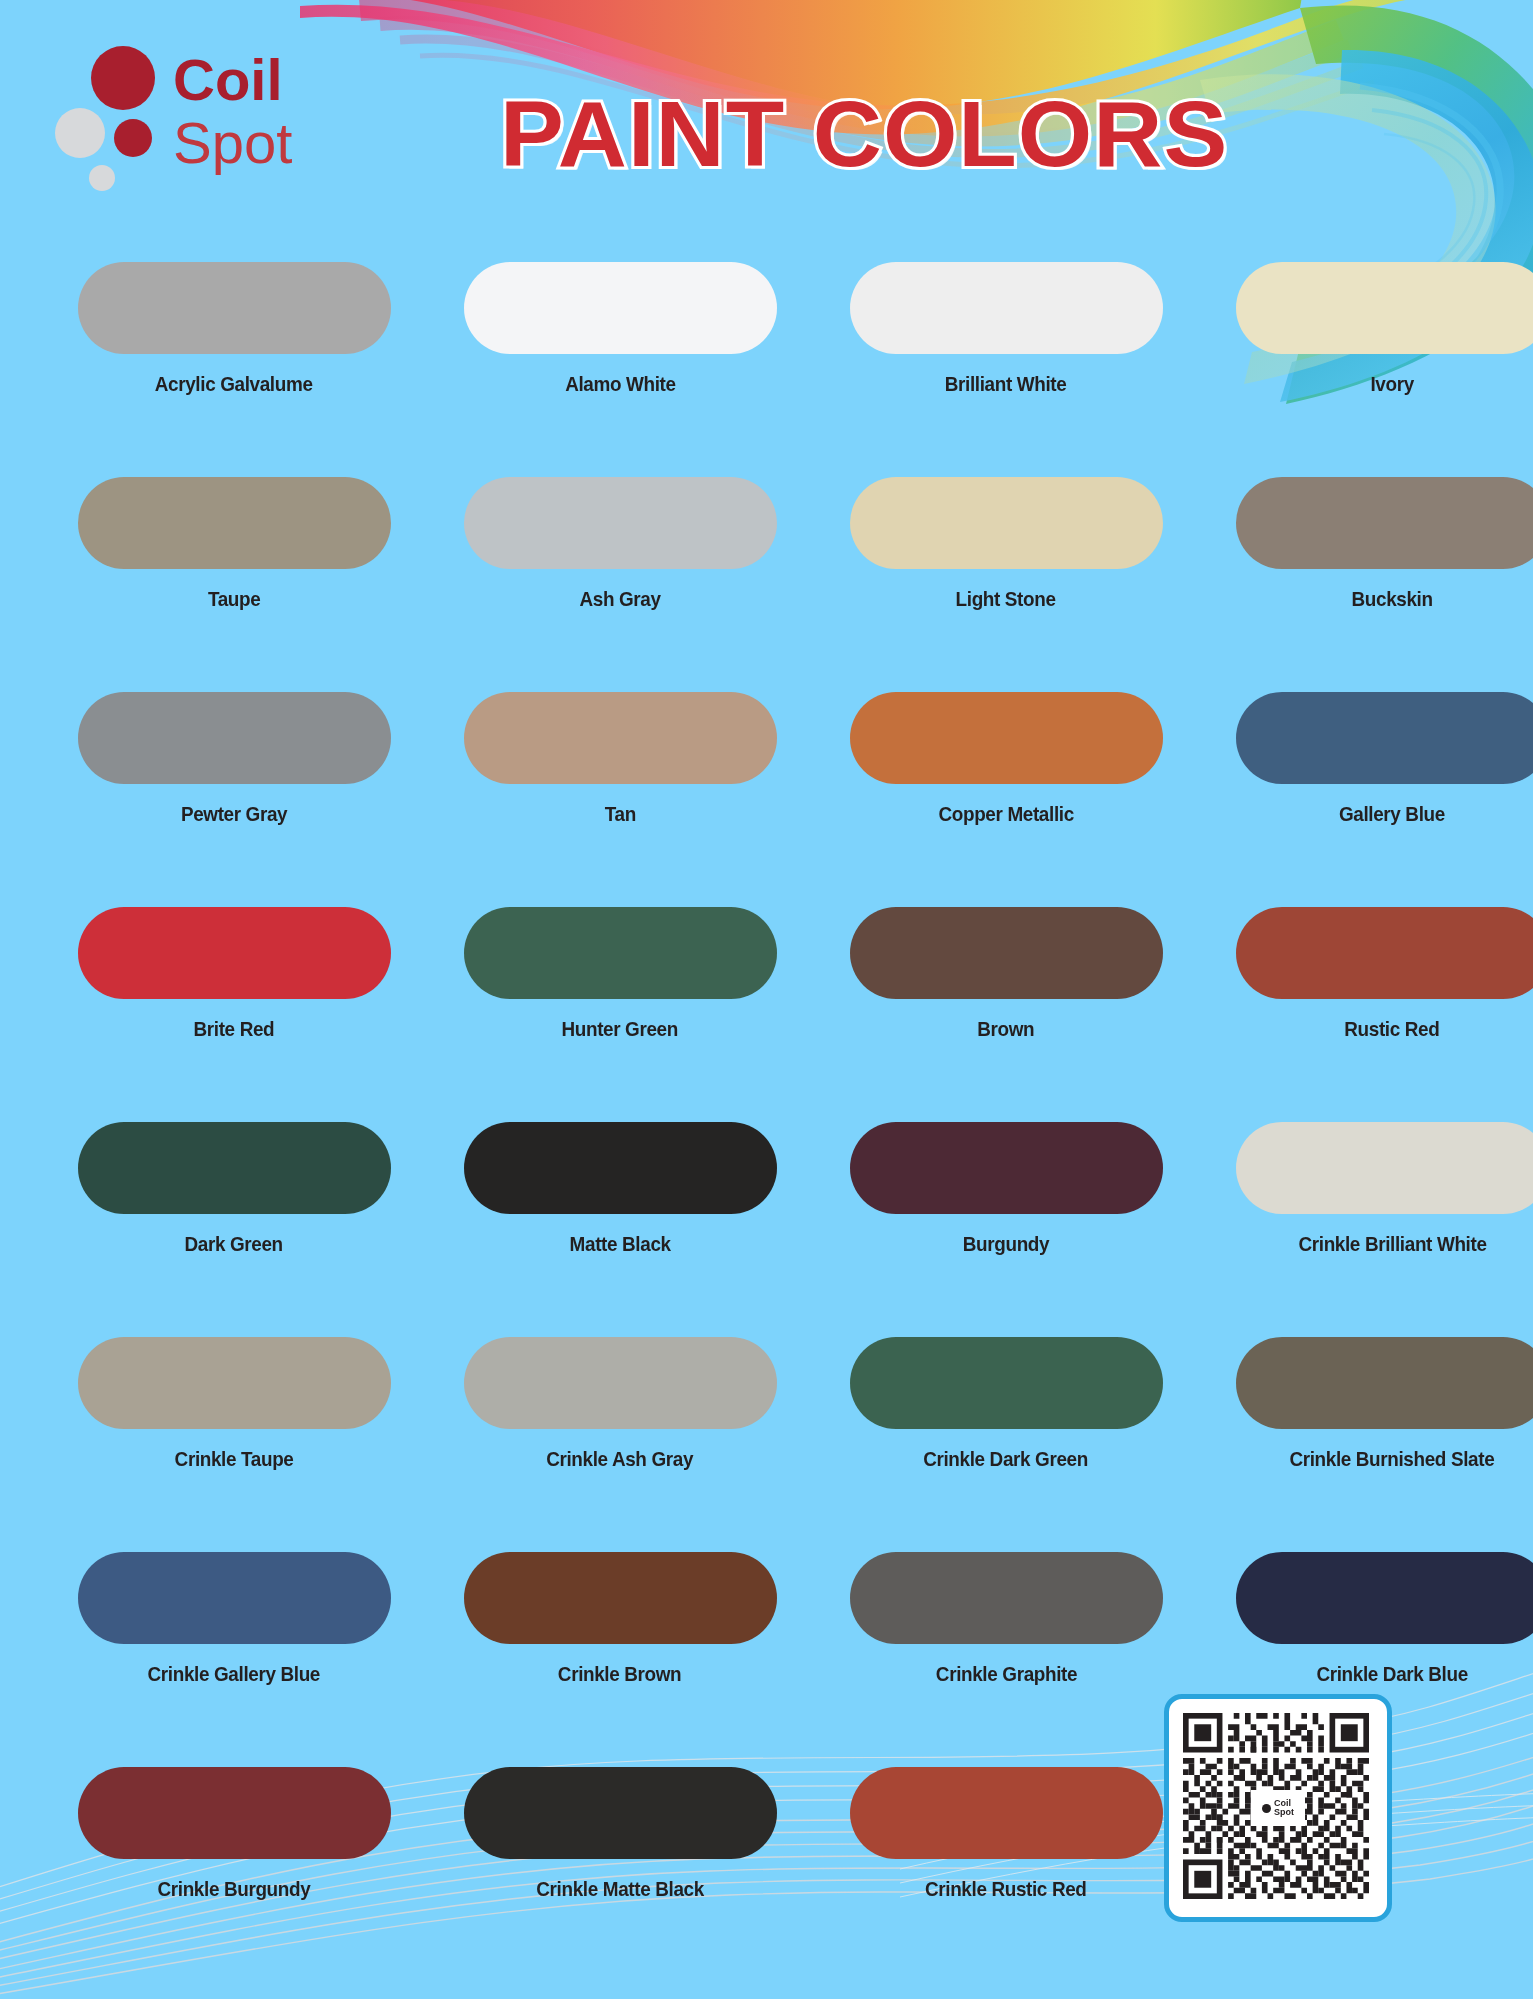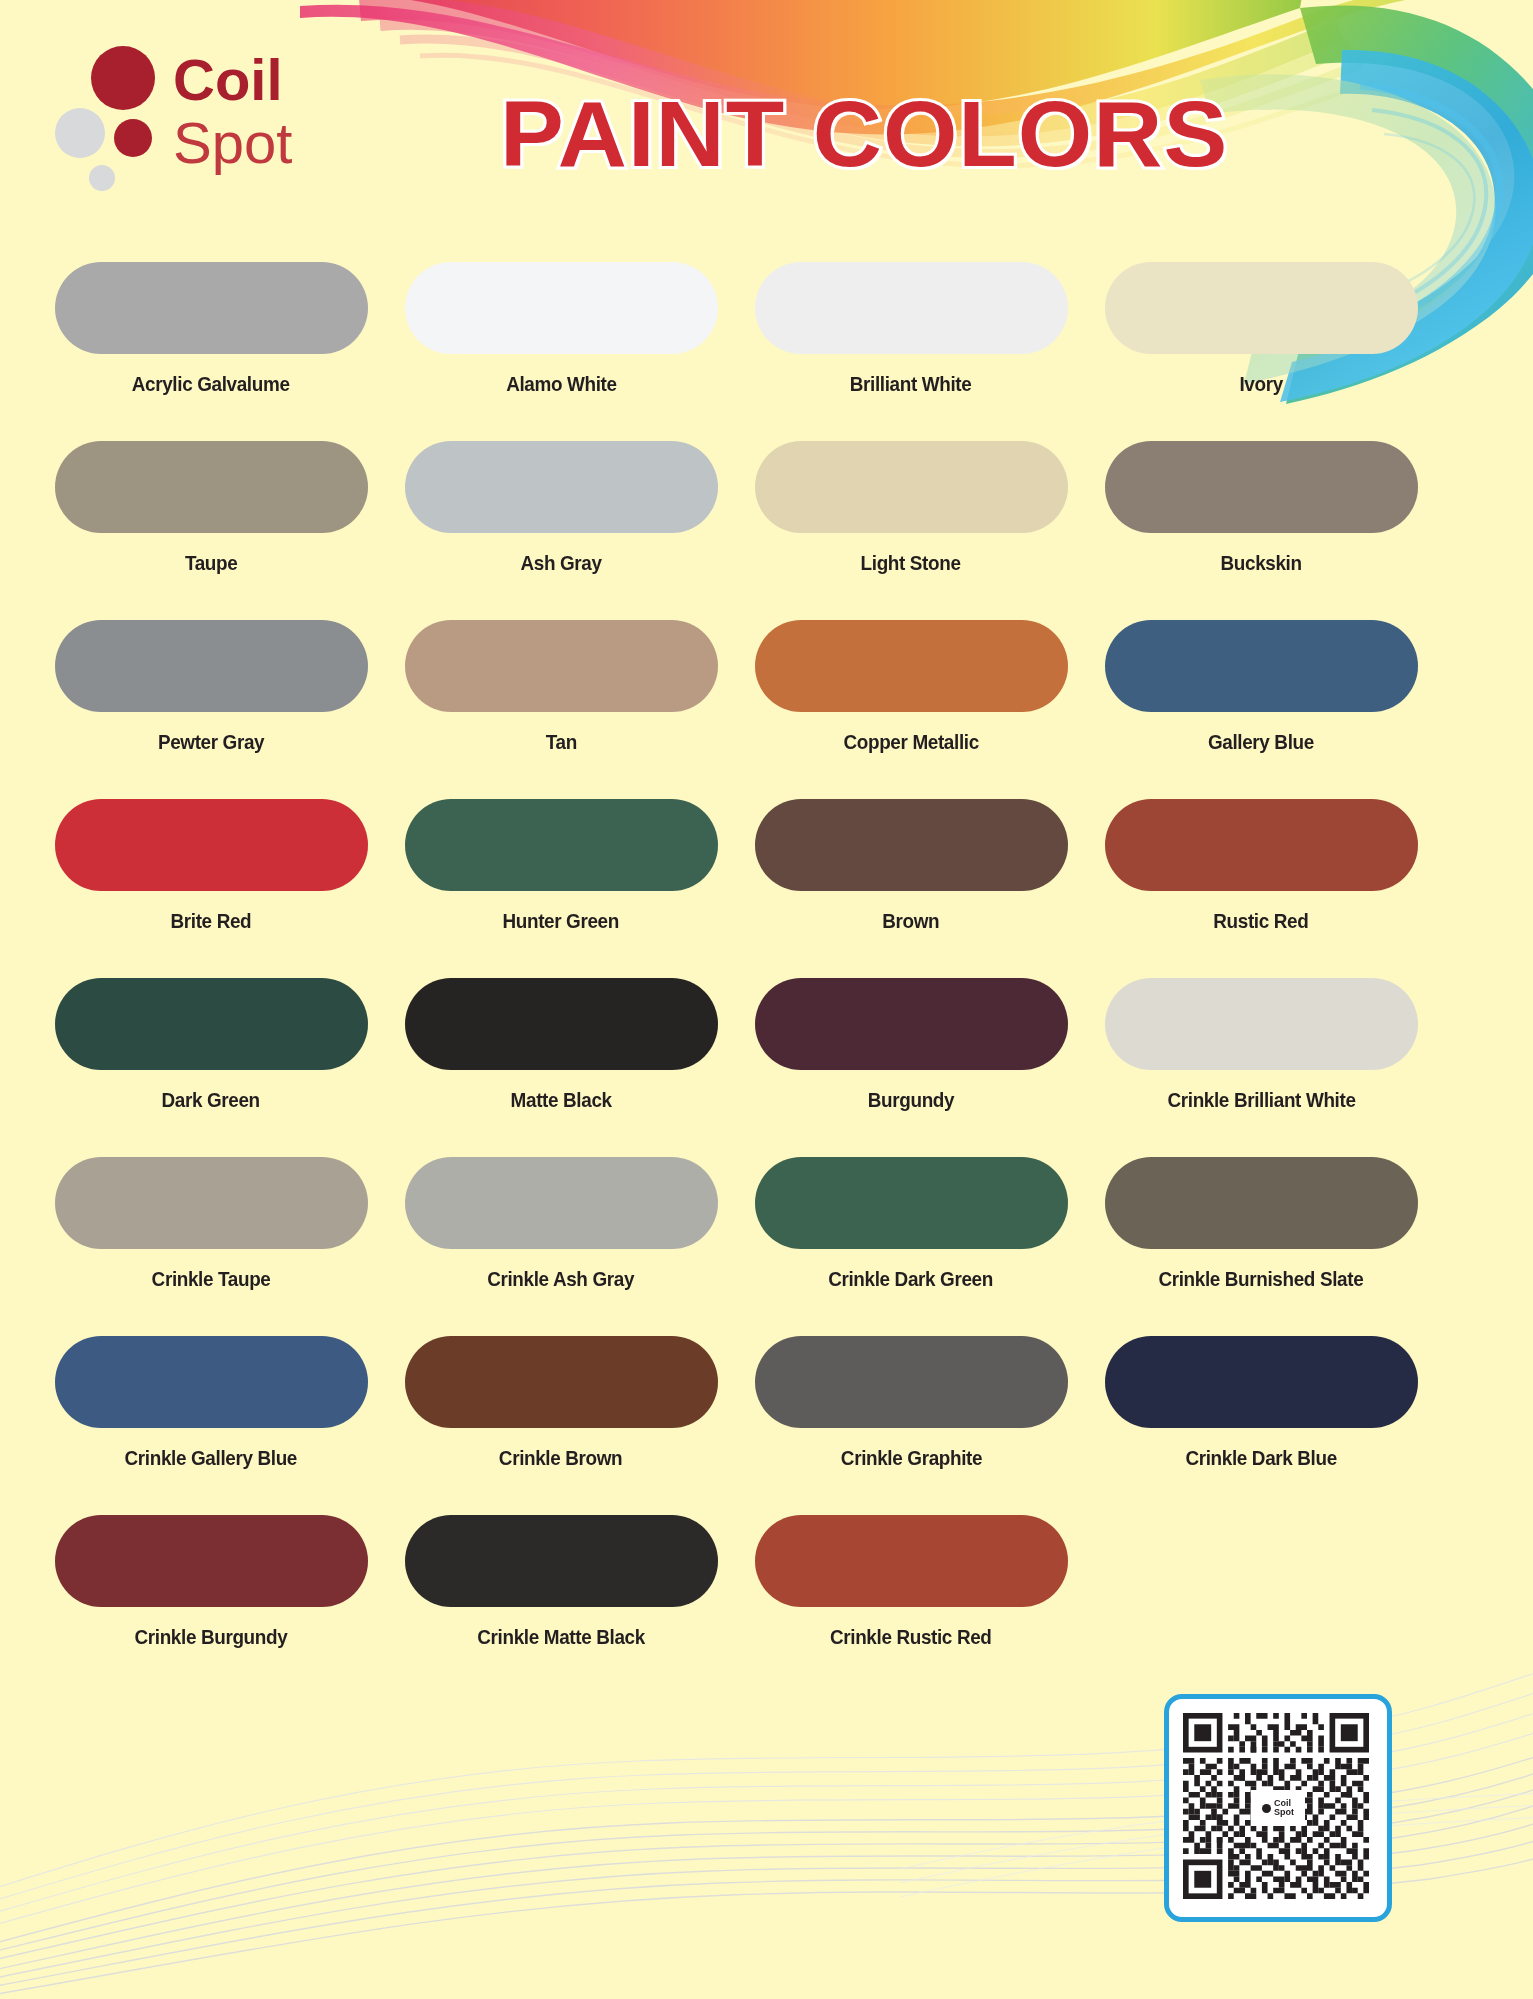--- a/index.html
+++ b/index.html
@@ -9,21 +9,21 @@
     height: 1999px;
     background: #ffffff;
     font-family: "Liberation Sans", sans-serif;
     overflow: hidden;
   }
 
   #page {
     position: relative;
     width: 1533px;
     height: 1999px;
-    background: #fef9c3;
+    background: #7dd3fc;
     overflow: hidden;
   }
 
   
   .ribbon-wrap {
     position: absolute;
     top: -10px;
     left: 300px;
     width: 1260px;
     height: 440px;
@@ -87,23 +87,24 @@
   
   .grid {
     position: absolute;
     left: 0;
     top: 262px;
     width: 1326px;
     z-index: 4;
     display: grid;
     grid-template-columns: repeat(4, 350px);
     justify-content: start;
-    padding-left: 36px;
+    padding-left: 59px;
     row-gap: 0px;
     column-gap: 0px;
+    gap: 36px;
   }
 
   .cell {
     width: 350px;
     height: 179px;
     display: flex;
     flex-direction: column;
     align-items: center;
   }
 

